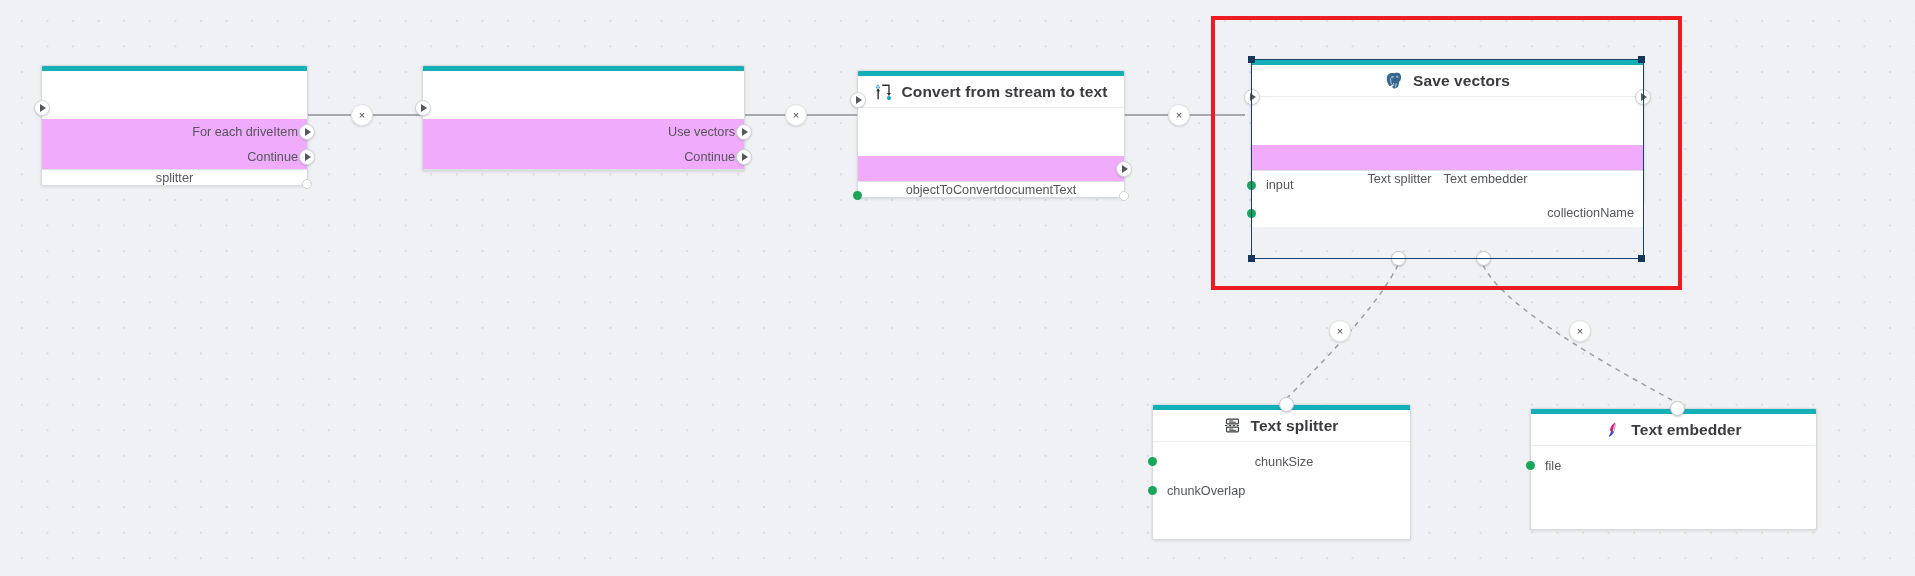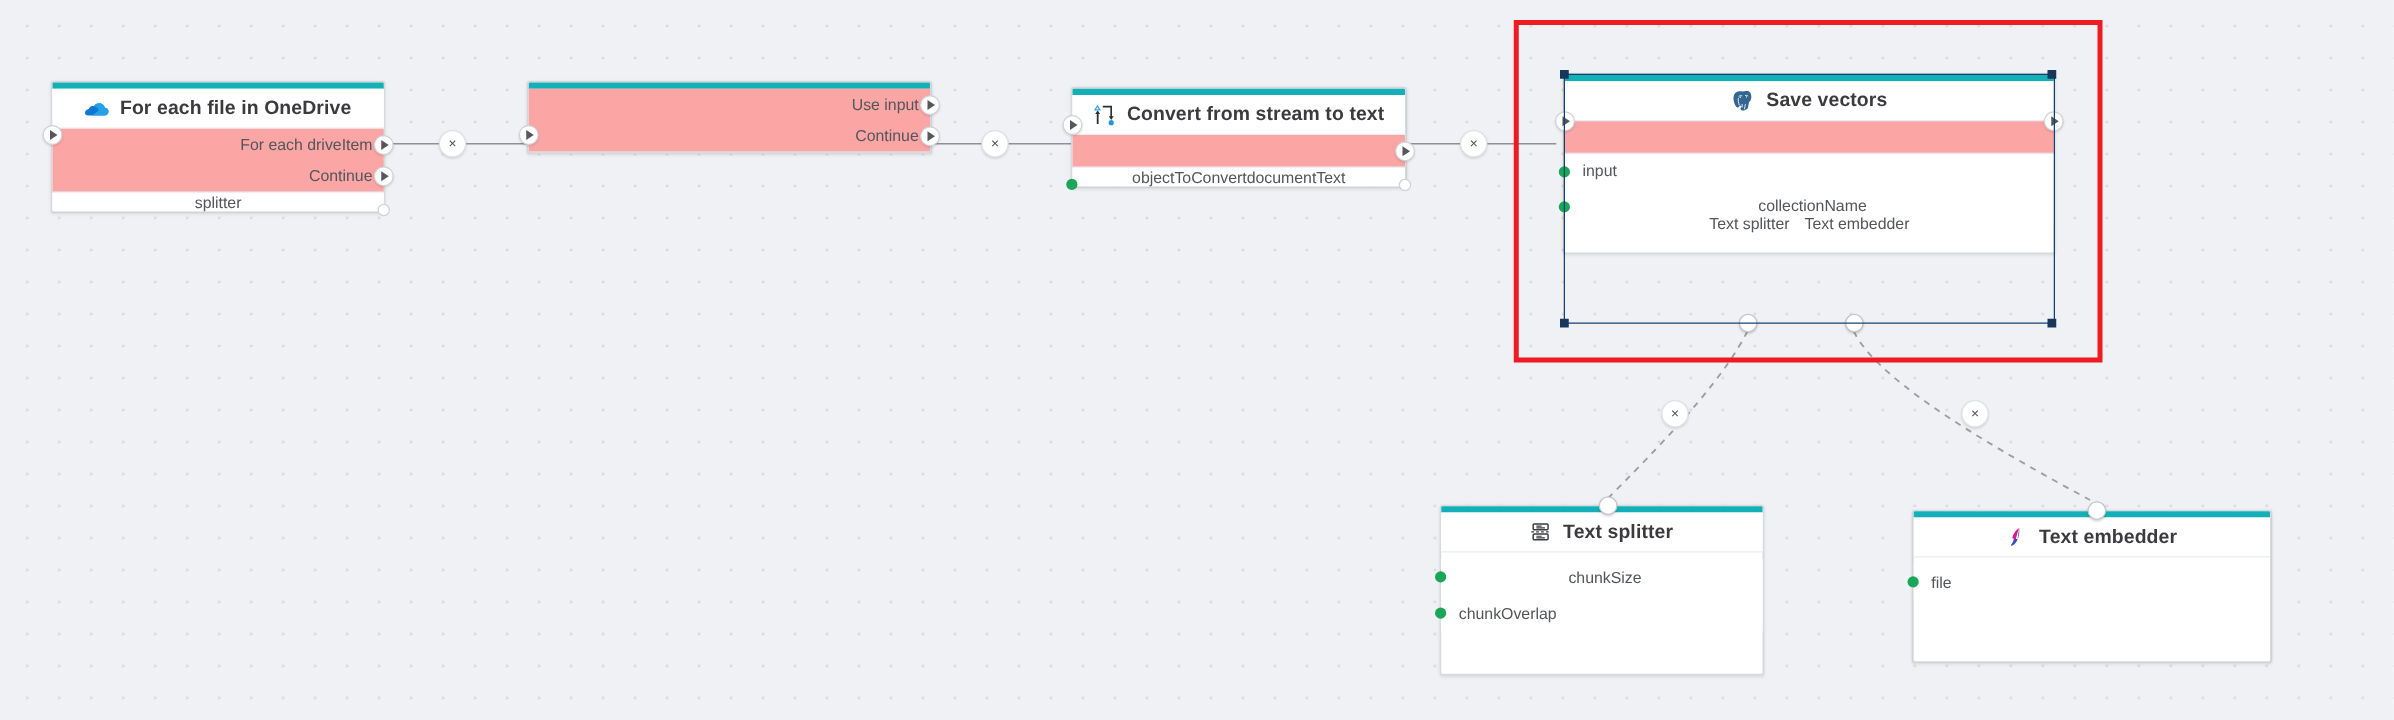--- a/index.html
+++ b/index.html
@@ -44,22 +44,23 @@
     font-size: 15.5px;
     font-weight: bold;
     color: #3b3b3f;
     letter-spacing: .1px;
     border-bottom: 1px solid #eaecef;
     padding: 0 14px;
   }
   .node-title .ico { display: flex; align-items: center; }
 
   .ctrl-band {
-    background: #fca5a5;
+    background: #f0abfc;
     border-bottom: 1px solid #dcdfe4;
+    margin-top: 48px;
   }
   .row {
     height: 25px;
     display: flex;
     align-items: center;
     justify-content: flex-end;
     padding: 0 9px;
     font-size: 12.7px;
     color: #54565a;
     position: relative;
@@ -196,29 +197,20 @@
   </div>
   <div class="edge-btn" style="left:1329px; top:320px;">
     <span>×</span>
   </div>
   <div class="edge-btn" style="left:1569px; top:320px;">
     <span>×</span>
   </div>
 
   <div class="node" style="left:41px; top:65px; width:267px;">
     <div class="node-accent"></div>
-    <div class="node-title">
-      <span class="ico">
-        <svg width="19" height="13" viewBox="0 0 24 16">
-          <path d="M7.4 15.5h12.1c2.5 0 4.5-1.7 4.5-4 0-2.1-1.7-3.8-3.9-3.9-.5-2.6-2.9-4.6-5.8-4.6-2.3 0-4.3 1.3-5.2 3.1-.4-.2-.9-.3-1.4-.3-1.9 0-3.5 1.4-3.7 3.2C1.6 9.4 0 11 0 12.9c0 .1 0 .2 0 .3C.2 14.6 1.6 15.5 3.3 15.5z" fill="#0f78d4"></path>
-          <path d="M7.4 15.5h12.1c2.5 0 4.5-1.7 4.5-4 0-2.1-1.7-3.8-3.9-3.9-.5-2.6-2.9-4.6-5.8-4.6-2.3 0-4.3 1.3-5.2 3.1 2.3.3 4.2 2 4.7 4.2z" fill="#28a8ea" opacity=".85"></path>
-        </svg>
-      </span>
-      <span>For each file in OneDrive</span>
-    </div>
     <div class="ctrl-band">
       <div class="row">
         <span>For each driveItem</span>
         <span class="port right">
             <i class="tri"></i>
           </span>
       </div>
       <div class="row">
         <span>Continue</span>
         <span class="port right">
@@ -235,21 +227,21 @@
     </div>
     <span class="port left" style="top:34px;">
         <i class="tri"></i>
       </span>
   </div>
 
   <div class="node" style="left:422px; top:65px; width:323px;">
     <div class="node-accent"></div>
     <div class="ctrl-band">
       <div class="row">
-        <span>Use input</span>
+        <span>Use vectors</span>
         <span class="port right">
             <i class="tri"></i>
           </span>
       </div>
       <div class="row">
         <span>Continue</span>
         <span class="port right">
             <i class="tri"></i>
           </span>
       </div>
@@ -313,21 +305,21 @@
     <div class="ctrl-band">
       <div class="row empty">
         <span></span>
       </div>
     </div>
     <div class="data-band">
       <div class="data-row" style="justify-content:flex-start; padding-left:14px; height:28px;">
         <span class="dot green" style="top:10px; left:-5px;"></span>
         <span>input</span>
       </div>
-      <div class="data-row" style="justify-content:center; padding-left:14px; height:28px;">
+      <div class="data-row" style="justify-content:flex-end; padding-left:14px; height:28px;">
         <span class="dot green" style="top:10px; left:-5px;"></span>
         <span>collectionName</span>
       </div>
     </div>
     <div class="sub-labels">
       <span>Text splitter</span>
       <span>Text embedder</span>
     </div>
     <span class="port left" style="top:29px;">
         <i class="tri"></i>

